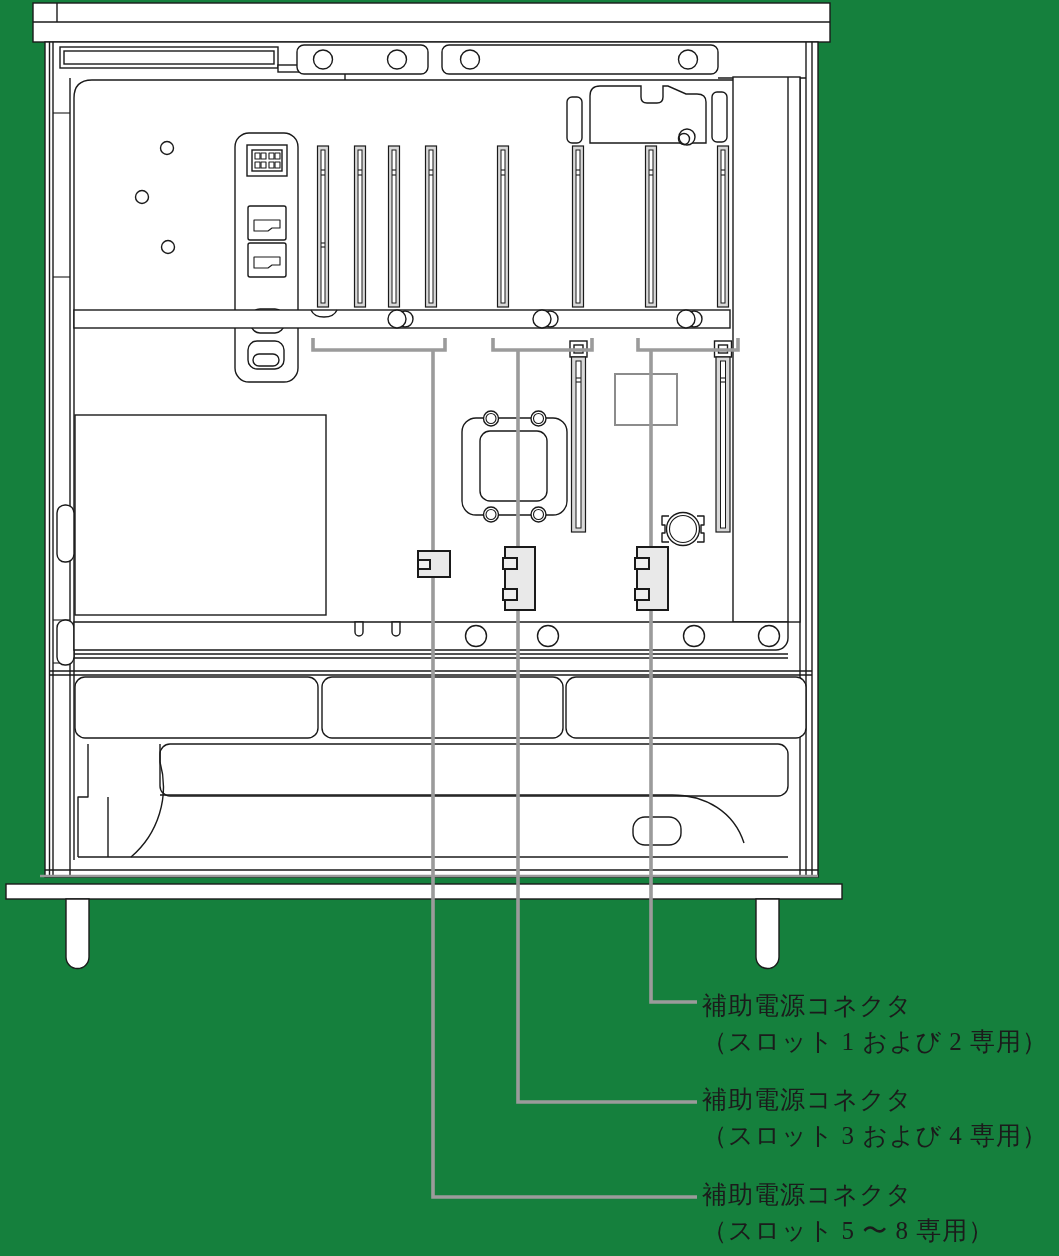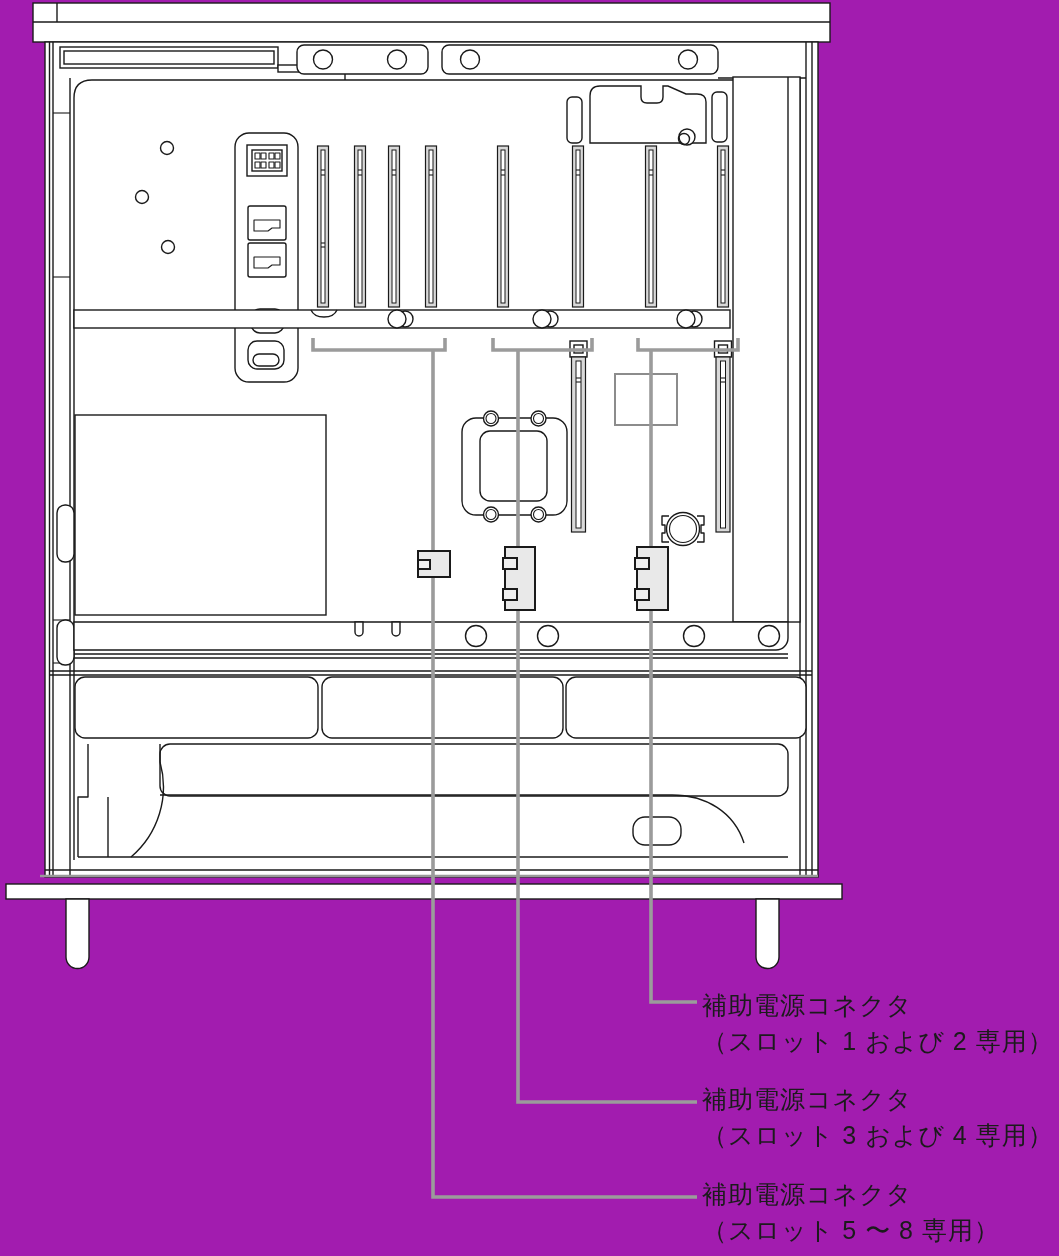--- a/index.html
+++ b/index.html
@@ -1,17 +1,17 @@
 <!DOCTYPE html>
 <html><head>
 <meta charset="utf-8">
 <style>
   html,body{margin:0;padding:0;background:#ffffff;}
-  .stage{position:relative;width:1059px;height:1256px;background:#a21caf;overflow:hidden;
-         font-family:Liberation Sans, sans-serif;}
+  .stage{position:relative;width:1059px;height:1256px;background:#15803d;overflow:hidden;
+         font-family:Liberation Serif, serif;}
   svg{display:block}
   .ln{fill:none;stroke:#1a1a1a;stroke-width:1.4;stroke-linecap:butt;stroke-linejoin:round;}
   .thin{stroke-width:1.1;}
   .wfill{fill:#ffffff;stroke:#1a1a1a;stroke-width:1.4;}
   .gray-sq{fill:none;stroke:#8c8c8c;stroke-width:2;}
   .callout{fill:none;stroke:#9b9b9b;stroke-width:3.6;stroke-linecap:butt;stroke-linejoin:miter;}
   .conn{fill:#e9e9e9;stroke:#1a1a1a;stroke-width:2;}
   .conn-notch{fill:#efefef;stroke:#1a1a1a;stroke-width:2;}
   .slotwall{fill:#d9d9d9;stroke:#1a1a1a;stroke-width:1.2;}
   .slotchan{fill:#ffffff;stroke:#1a1a1a;stroke-width:1;}

